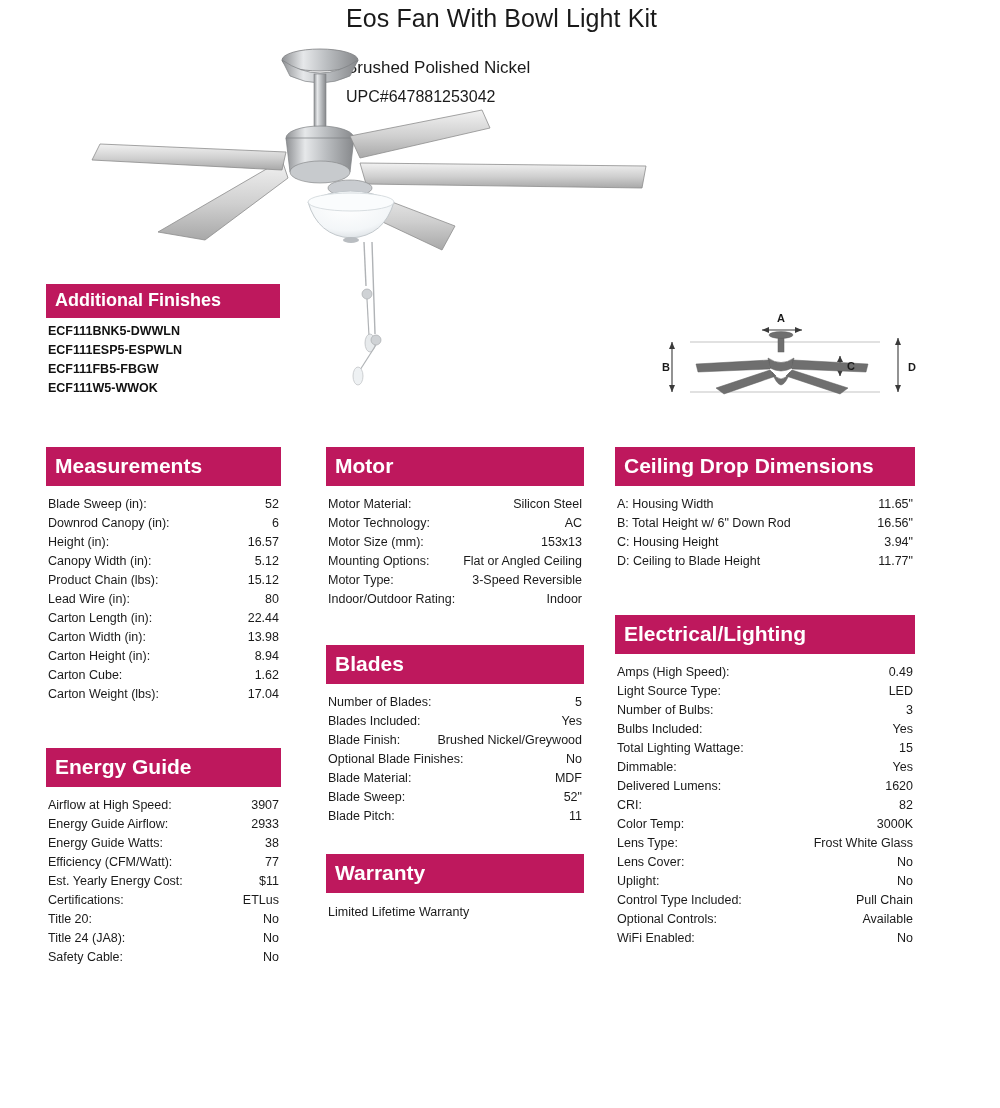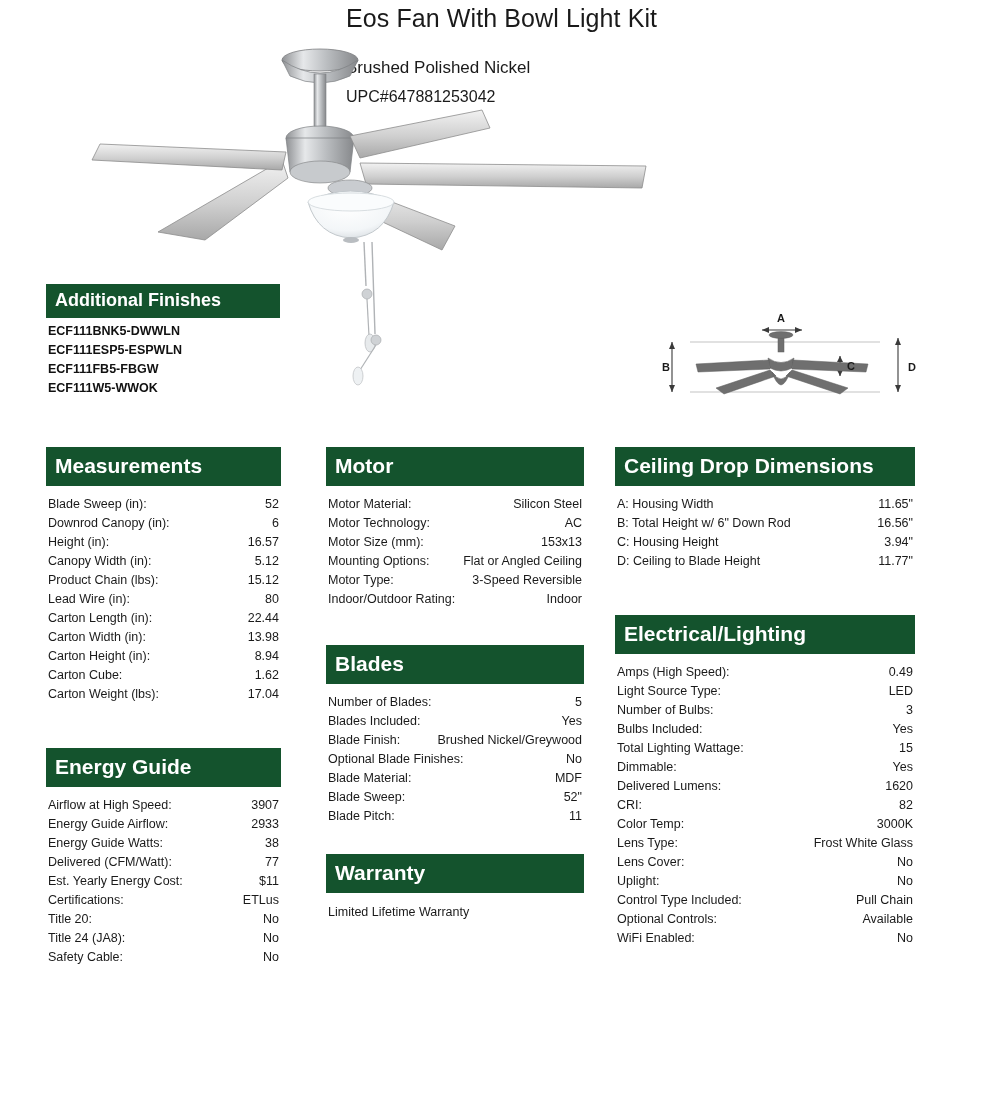--- a/index.html
+++ b/index.html
@@ -49,21 +49,21 @@
     width: 640px; height: 380px;
   }
 
   
   .finishes {
     position: absolute;
     left: 46px; top: 284px;
     width: 234px;
   }
   .bar {
-    background: #14532d;
+    background: #be185d;
     color: #ffffff;
     font-size: 18px;
     font-weight: bold;
     padding: 6px 9px 7px 9px;
     line-height: 1.15;
   }
   .bar.tall {
     font-size: 21px;
     padding: 7px 9px 8px 9px;
   }
@@ -292,21 +292,21 @@
         </div>
       <div class="row">
           <span class="label">Energy Guide Airflow:</span>
           <span class="value">2933</span>
         </div>
       <div class="row">
           <span class="label">Energy Guide Watts:</span>
           <span class="value">38</span>
         </div>
       <div class="row">
-          <span class="label">Delivered (CFM/Watt):</span>
+          <span class="label">Efficiency (CFM/Watt):</span>
           <span class="value">77</span>
         </div>
       <div class="row">
           <span class="label">Est. Yearly Energy Cost:</span>
           <span class="value">$11</span>
         </div>
       <div class="row">
           <span class="label">Certifications:</span>
           <span class="value">ETLus</span>
         </div>

